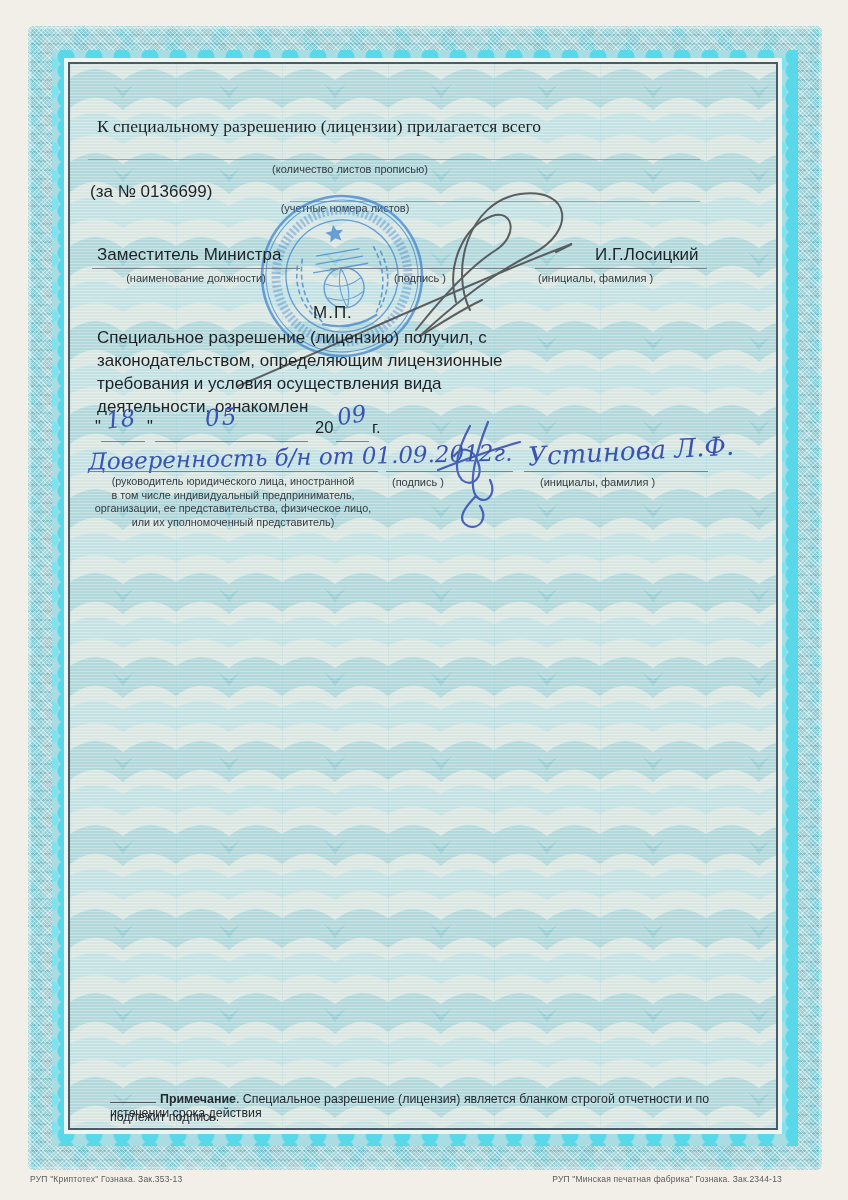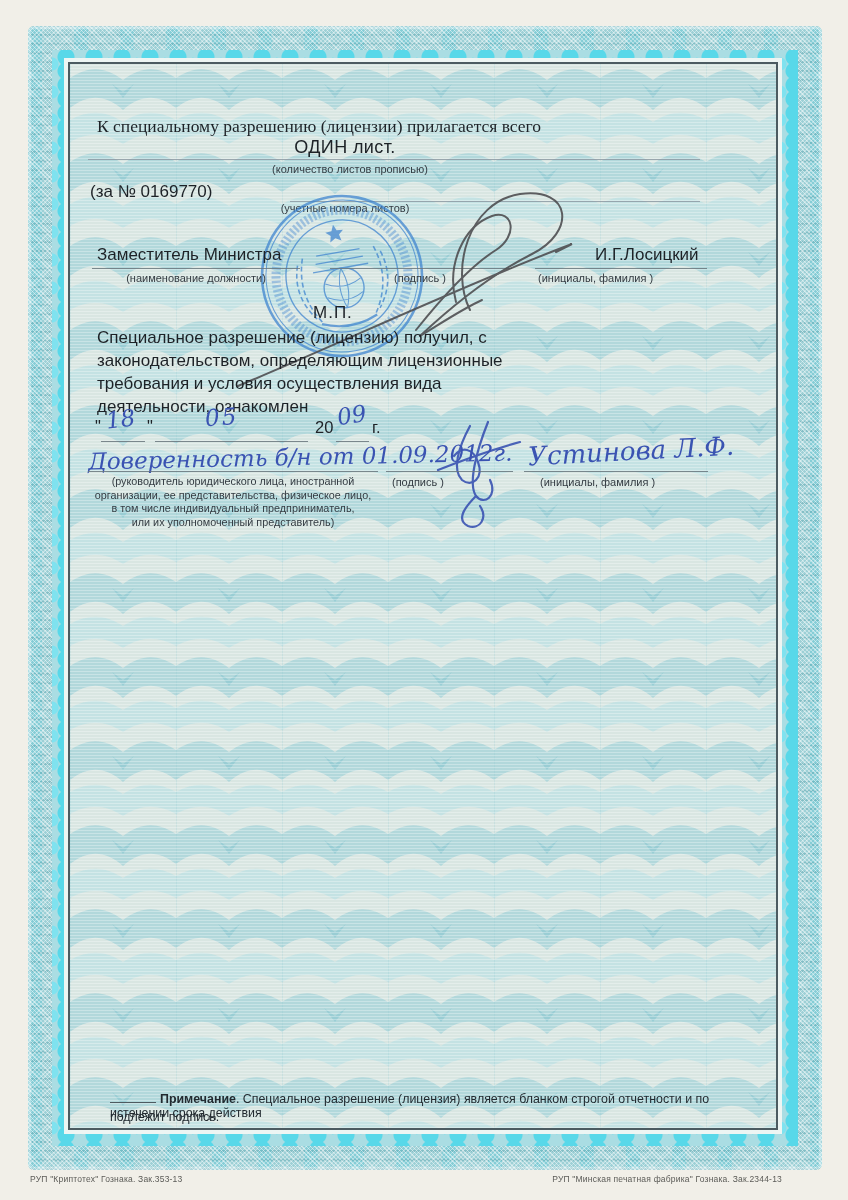--- a/index.html
+++ b/index.html
@@ -75,25 +75,24 @@
       </defs>
       <rect width="100%" height="100%" fill="url(#chev)"></rect>
     </svg>
     <div class="scanlines"></div>
   </div>
 
   <div class="layer">
 
     <div class="abs serif" style="left:97px; top:116px; font-size:17.5px;">К специальному разрешению (лицензии) прилагается всего</div>
 
-    <div class="abs ctr" style="left:245px; top:137px; width:200px; font-size:18px; letter-spacing:.4px;">ОДИН лист.</div>
     <div class="rule" style="left:88px; top:159px; width:612px;"></div>
     <div class="abs ctr caption" style="left:140px; top:163px; width:420px;">(количество листов прописью)</div>
 
-    <div class="abs" style="left:90px; top:182px; font-size:17px;">(за № 0169770)</div>
+    <div class="abs" style="left:90px; top:182px; font-size:17px;">(за № 0136699)</div>
     <div class="rule" style="left:290px; top:201px; width:410px;"></div>
     <div class="abs ctr caption" style="left:195px; top:202px; width:300px;">(учетные номера листов)</div>
 
     <svg class="abs" style="left:254px; top:188px;" width="176" height="176" viewBox="0 0 176 176" xmlns="http://www.w3.org/2000/svg">
       <g transform="rotate(-10 88 88)" stroke="#3b82cf" fill="none" opacity="0.72">
         <circle cx="88" cy="88" r="80" stroke-width="2.6"></circle>
         <circle cx="88" cy="88" r="76" stroke-width="1"></circle>
         <circle cx="88" cy="88" r="66" stroke-width="9" stroke-dasharray="2.4 2.1" opacity="0.55"></circle>
         <circle cx="88" cy="88" r="56" stroke-width="1.4"></circle>
 
@@ -158,22 +157,22 @@
         <path d="M10 52 C 30 44 62 32 92 24"></path>
       </g>
     </svg>
 
     <div class="rule dark" style="left:88px; top:471px; width:290px;"></div>
     <div class="rule dark" style="left:386px; top:471px; width:127px;"></div>
     <div class="rule dark" style="left:524px; top:471px; width:184px;"></div>
 
     <div class="abs ctr caption" style="left:80px; top:475px; width:306px; line-height:13.5px; font-size:10.8px;">
       <div>(руководитель юридического лица, иностранной</div>
+      <div>в том числе индивидуальный предприниматель,</div>
       <div>организации, ее представительства, физическое лицо,</div>
-      <div>в том числе индивидуальный предприниматель,</div>
       <div>или их уполномоченный представитель)</div>
     </div>
     <div class="abs caption" style="left:392px; top:476px;">(подпись )</div>
     <div class="abs caption" style="left:540px; top:476px;">(инициалы, фамилия )</div>
 
     <div class="abs" style="left:110px; top:1092px; width:600px; font-size:12.4px; color:#222a30;">
       <span class="note-fill"></span><b>Примечание</b><span>. Специальное разрешение (лицензия) является бланком строгой отчетности и по истечении срока действия</span>
     </div>
     <div class="abs" style="left:110px; top:1110px; font-size:12.4px; color:#222a30;">подлежит подпись.</div>
 

